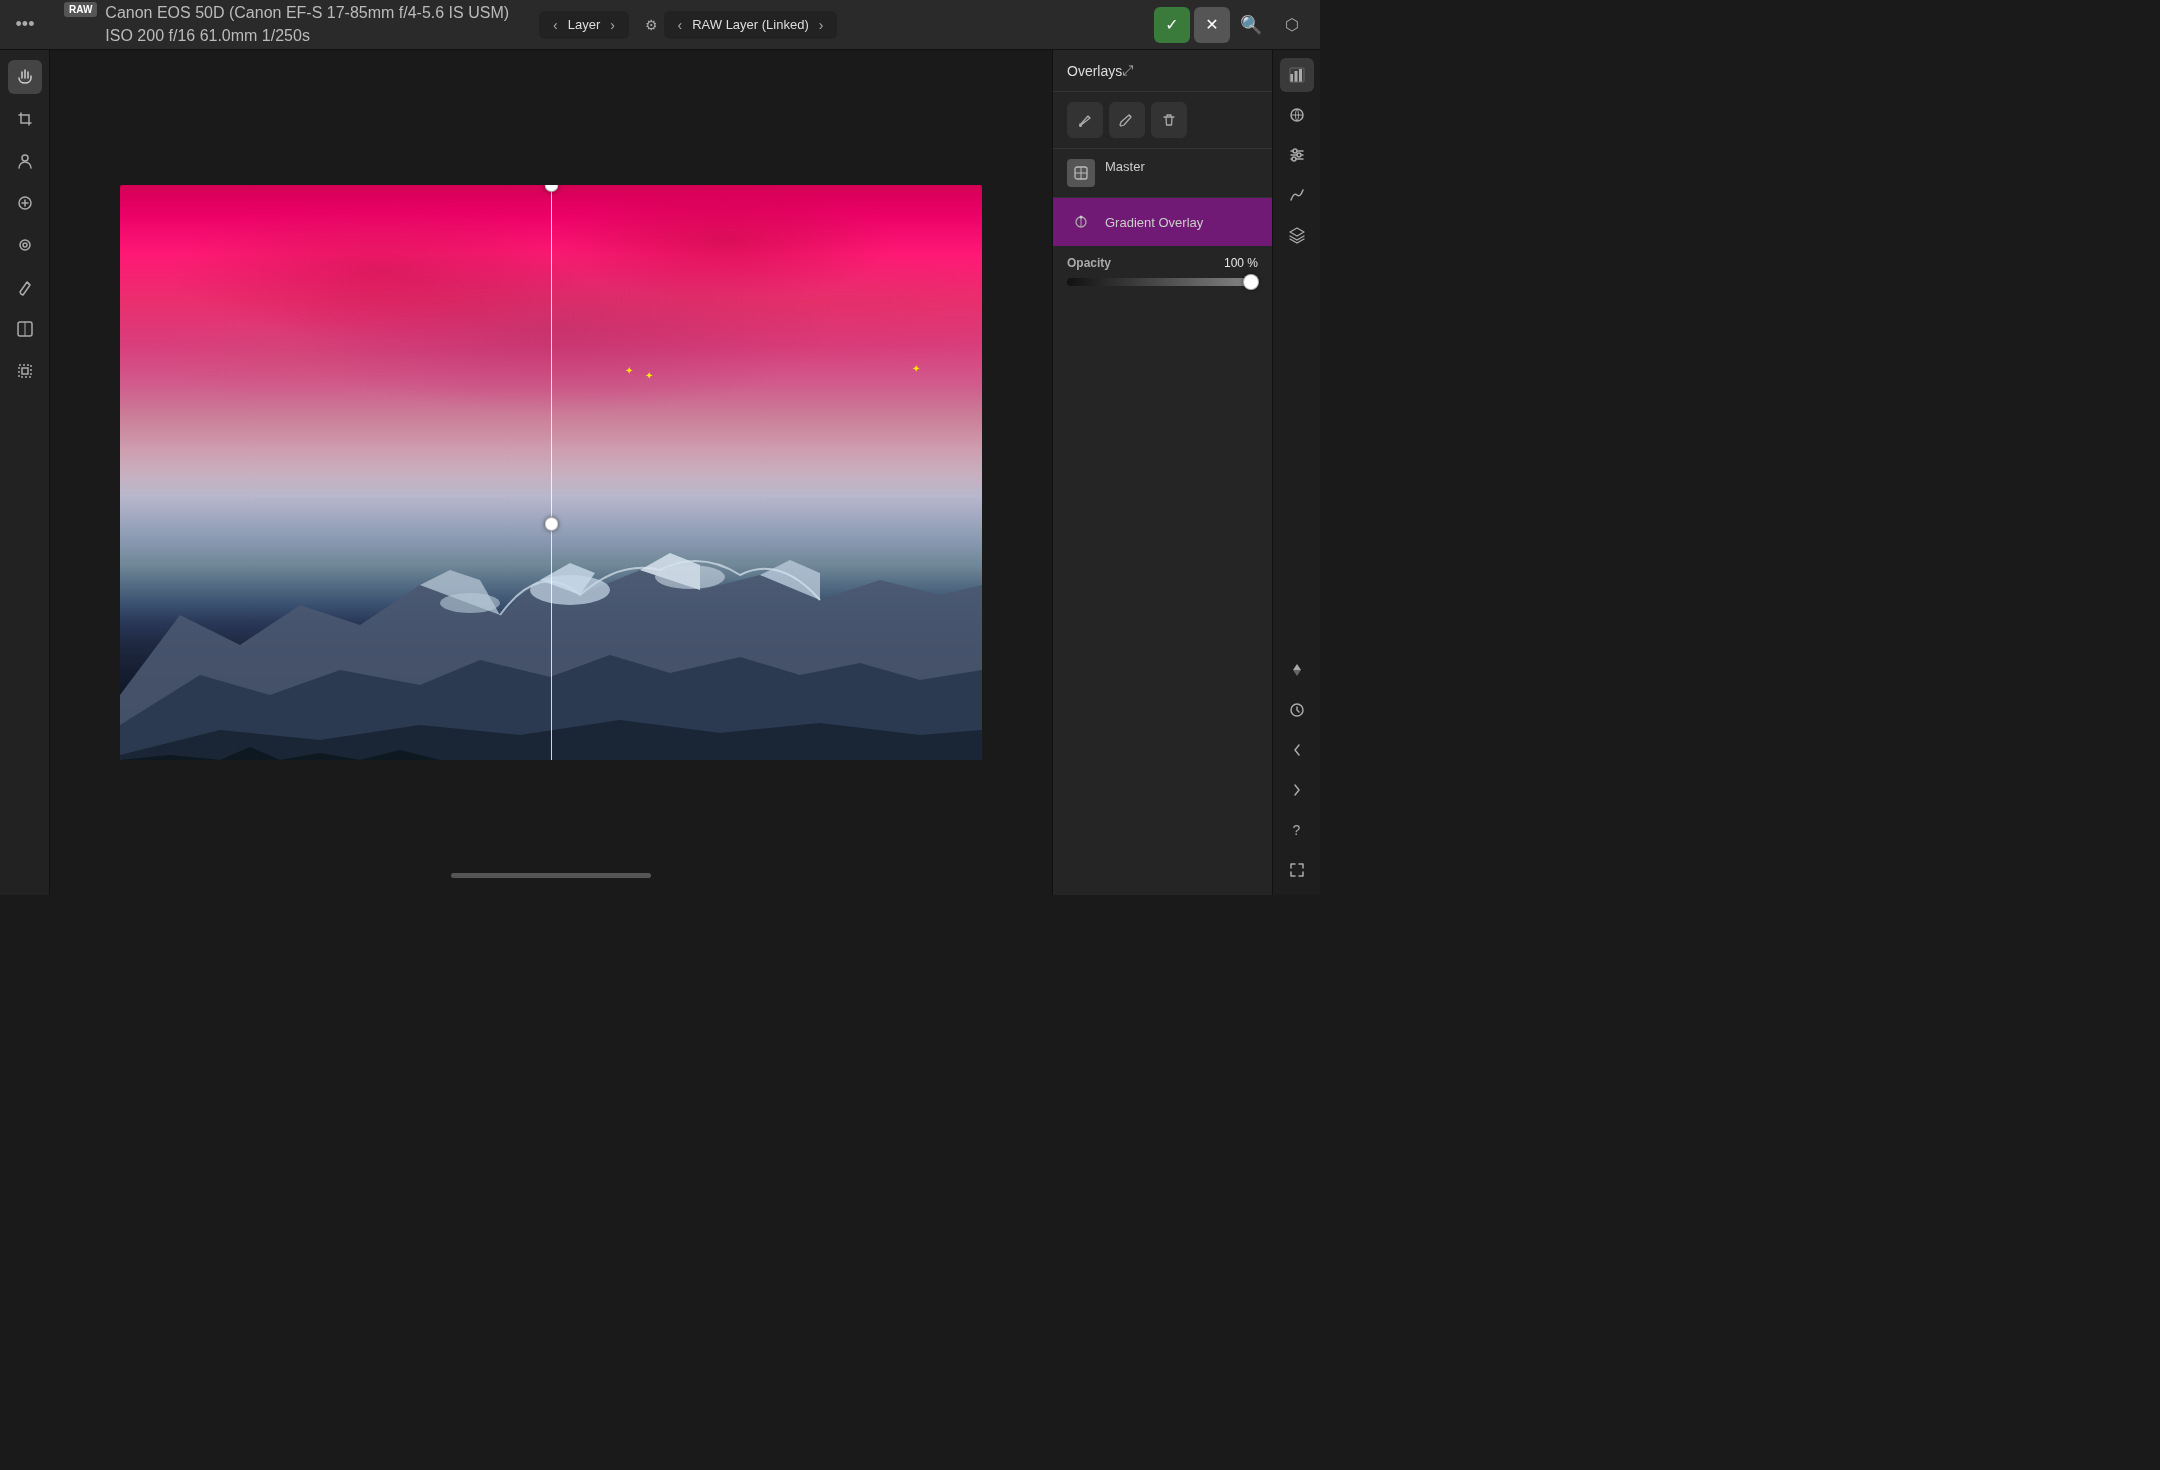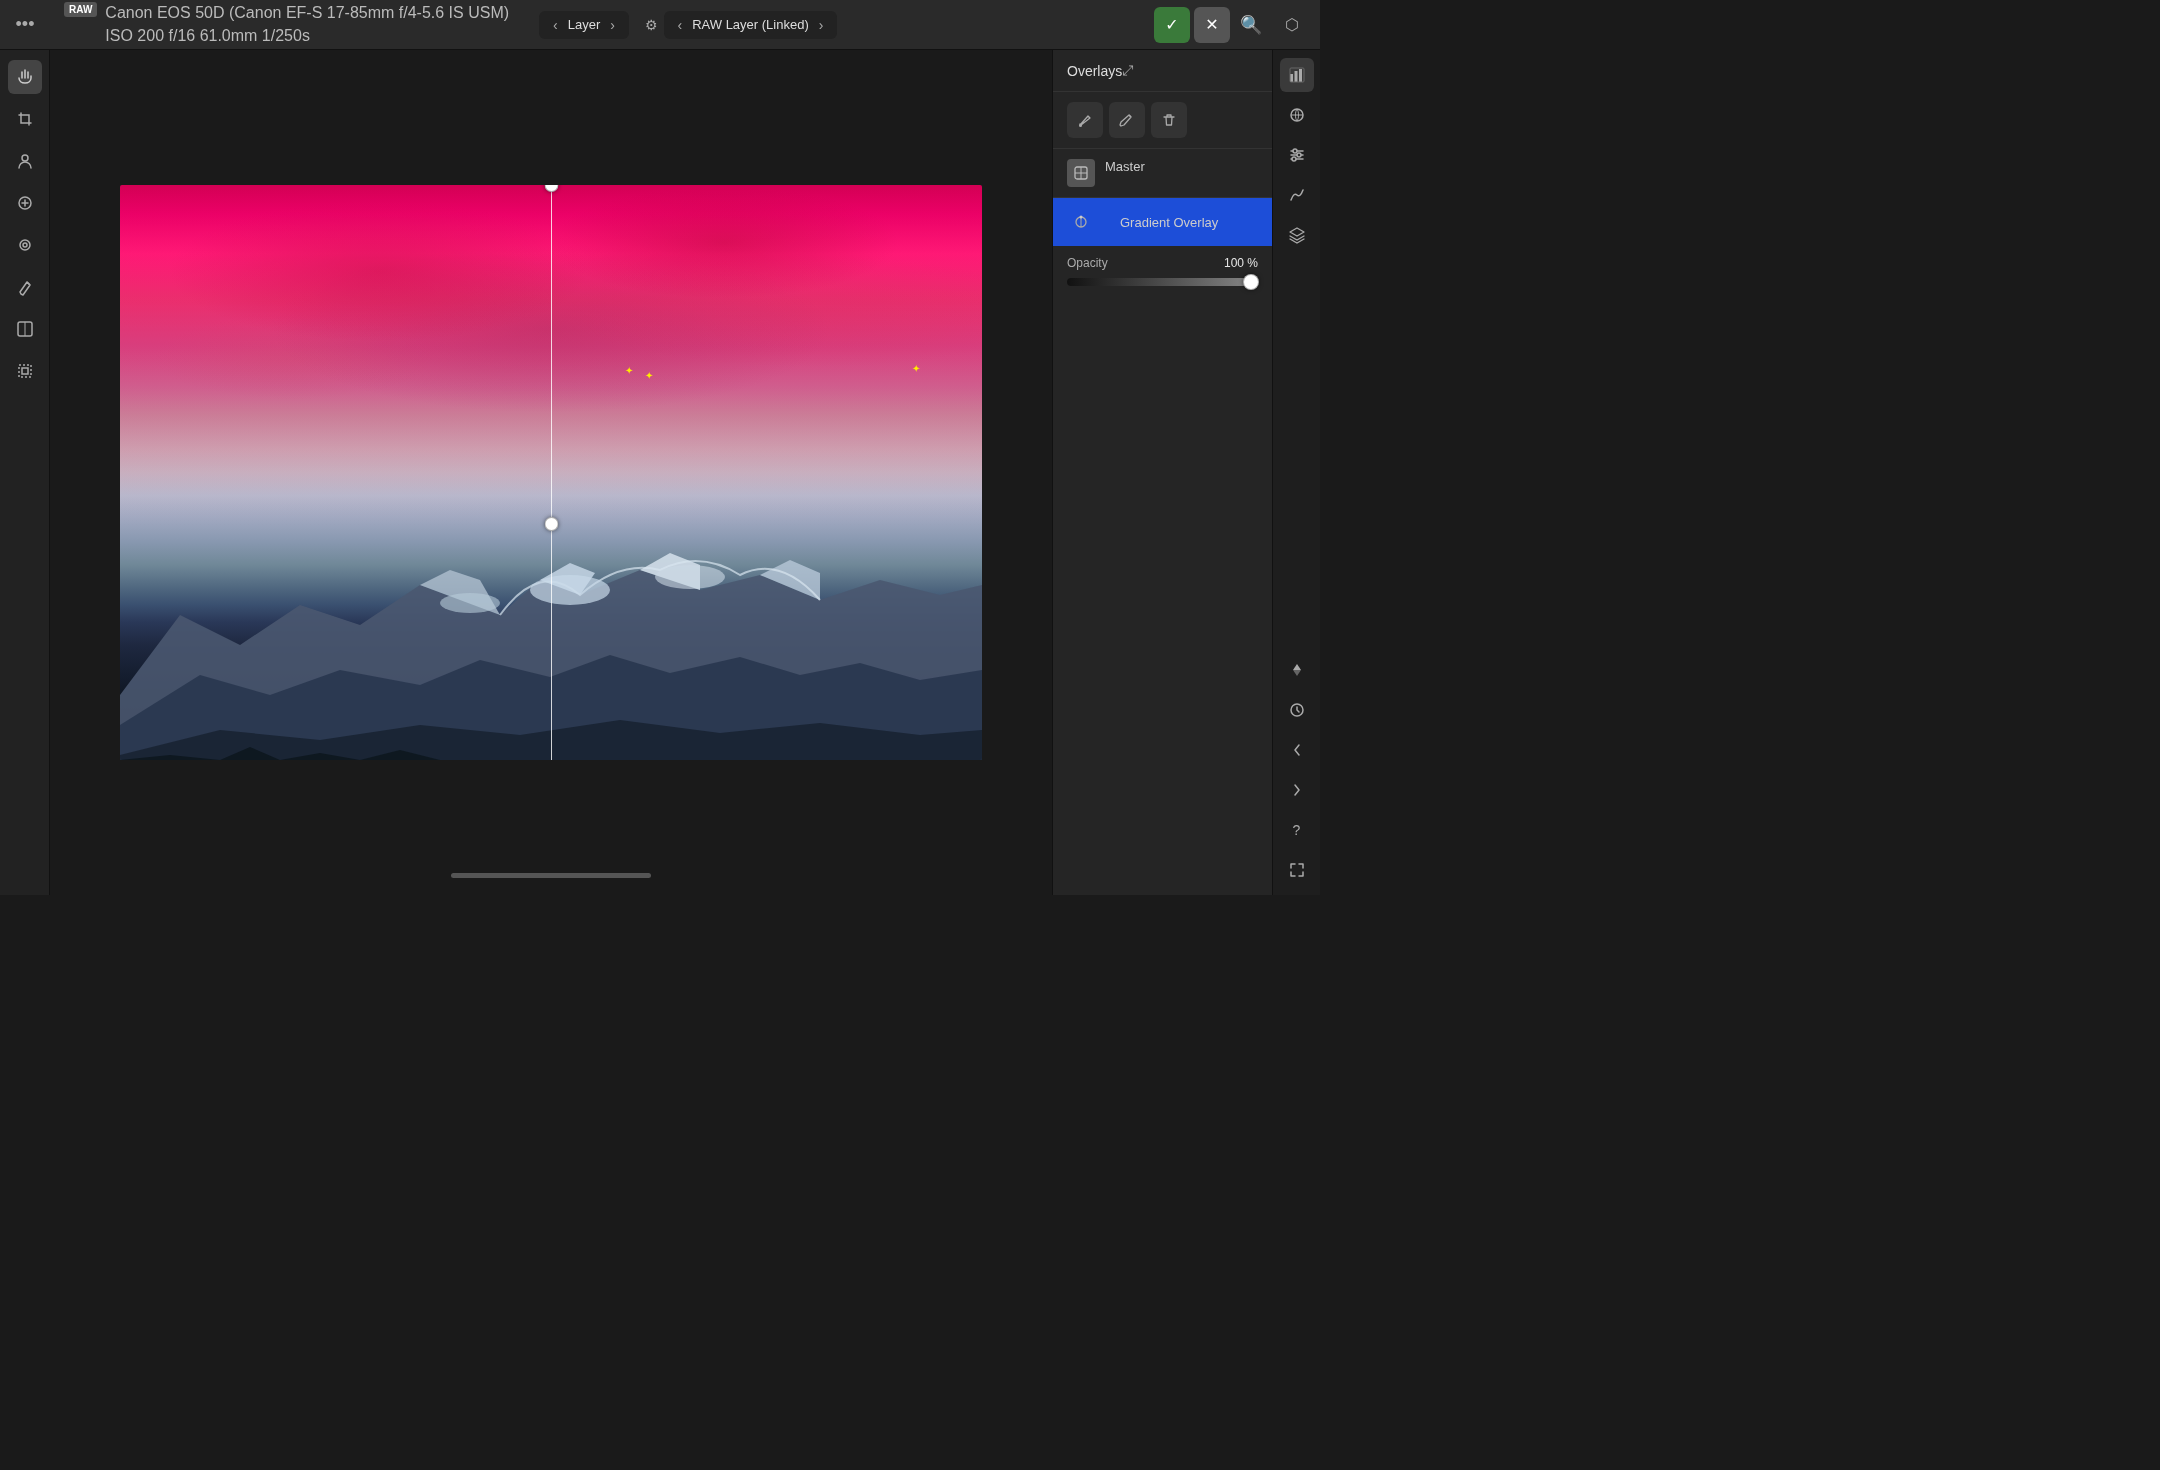--- a/index.html
+++ b/index.html
@@ -337,23 +337,23 @@
       font-size: 14px;
     }
     .master-label {
       font-size: 13px;
       color: #ccc;
     }
 
     .overlay-item {
       display: flex;
       align-items: center;
-      gap: 25px;
+      gap: 10px;
       padding: 10px 14px;
-      background: #1d4ed8;
+      background: #701a75;
     }
     .overlay-item-icon {
       width: 28px;
       height: 28px;
       display: flex;
       align-items: center;
       justify-content: center;
       color: #aaa;
       font-size: 14px;
     }
@@ -368,20 +368,21 @@
     }
     .opacity-row {
       display: flex;
       align-items: center;
       justify-content: space-between;
       margin-bottom: 8px;
     }
     .opacity-label {
       font-size: 12px;
       color: #aaa;
+      font-weight: bold;
     }
     .opacity-value {
       font-size: 12px;
       color: #e5e5e5;
     }
     .opacity-slider {
       width: 100%;
       height: 8px;
       background: linear-gradient(to right, #111, #888);
       border-radius: 4px;

